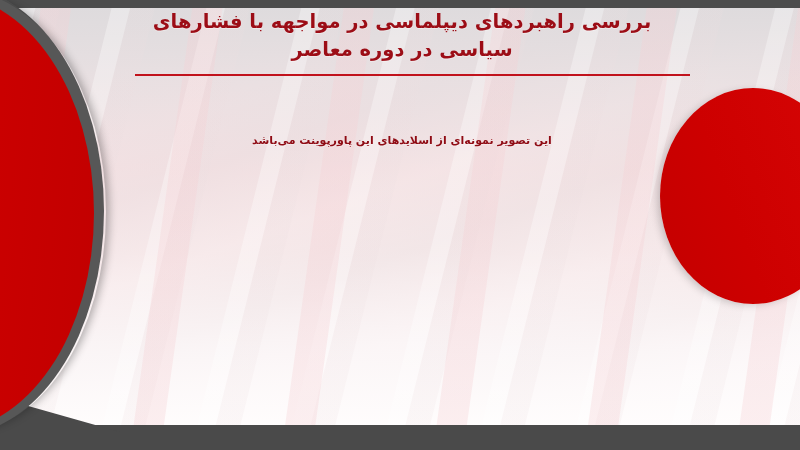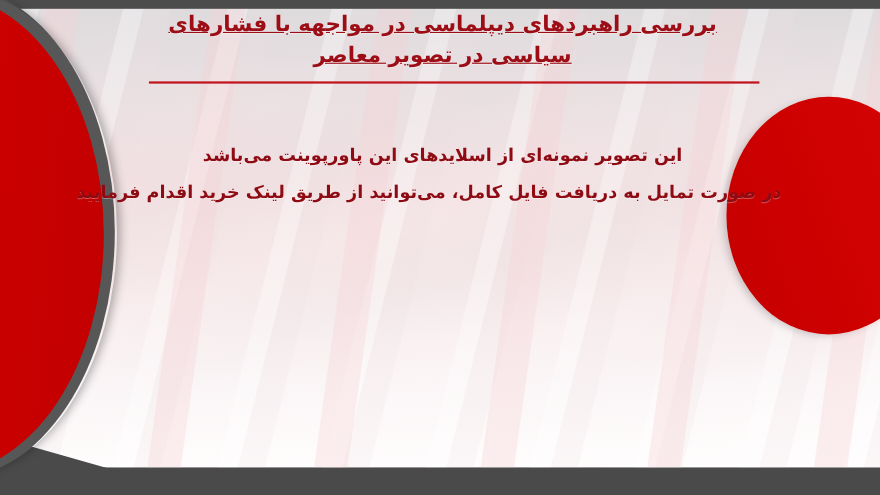--- a/index.html
+++ b/index.html
@@ -141,21 +141,20 @@
     z-index: 6;
   }
   .title-line {
     color: #9c0d16;
     font-size: 19.5px;
     font-weight: bold;
     line-height: 28px;
     letter-spacing: 0px;
     white-space: nowrap;
     text-shadow: 0 1px 0 rgba(255,255,255,.35);
-    text-decoration: underline;
   }
   .title-rule {
     position: absolute;
     right: 110px;
     top: 74px;
     width: 555px;
     height: 0;
     border-top: 2px solid #c1121c;
     z-index: 6;
   }
@@ -164,21 +163,21 @@
   .body-block {
     position: absolute;
     right: 90px;
     top: 124px;
     width: 616px;
     text-align: center;
     z-index: 6;
   }
   .body-line {
     color: #8f0b14;
-    font-size: 16px;
+    font-size: 11px;
     font-weight: bold;
     line-height: 34px;
     white-space: nowrap;
     text-shadow: 0 1px 0 rgba(255,255,255,.30);
   }
 </style>
 </head>
 <body>
 
 <div id="slide">
@@ -193,23 +192,22 @@
   <div class="frame-bottom-slant"></div>
 
   <div class="left-ellipse-ring"></div>
   <div class="left-ellipse"></div>
   <div class="left-ellipse-shadow"></div>
 
   <div class="right-circle"></div>
 
   <div class="title-block">
     <div class="title-line">بررسی راهبردهای دیپلماسی در مواجهه با فشارهای</div>
-    <div class="title-line">سیاسی در تصویر معاصر</div>
+    <div class="title-line">سیاسی در دوره معاصر</div>
   </div>
 
   <div class="title-rule"></div>
 
   <div class="body-block">
     <div class="body-line">این تصویر نمونه‌ای از اسلایدهای این پاورپوینت می‌باشد</div>
-    <div class="body-line">در صورت تمایل به دریافت فایل کامل، می‌توانید از طریق لینک خرید اقدام فرمایید</div>
   </div>
 
 </div>
 
 </body></html>

